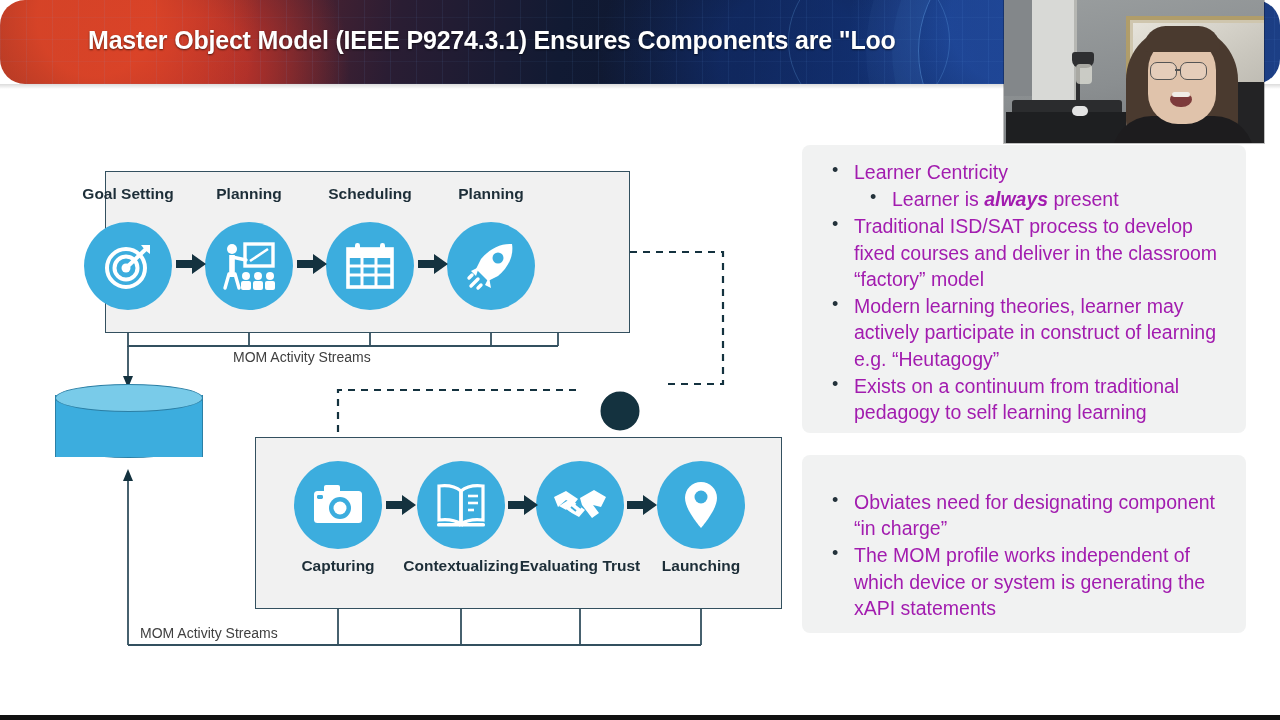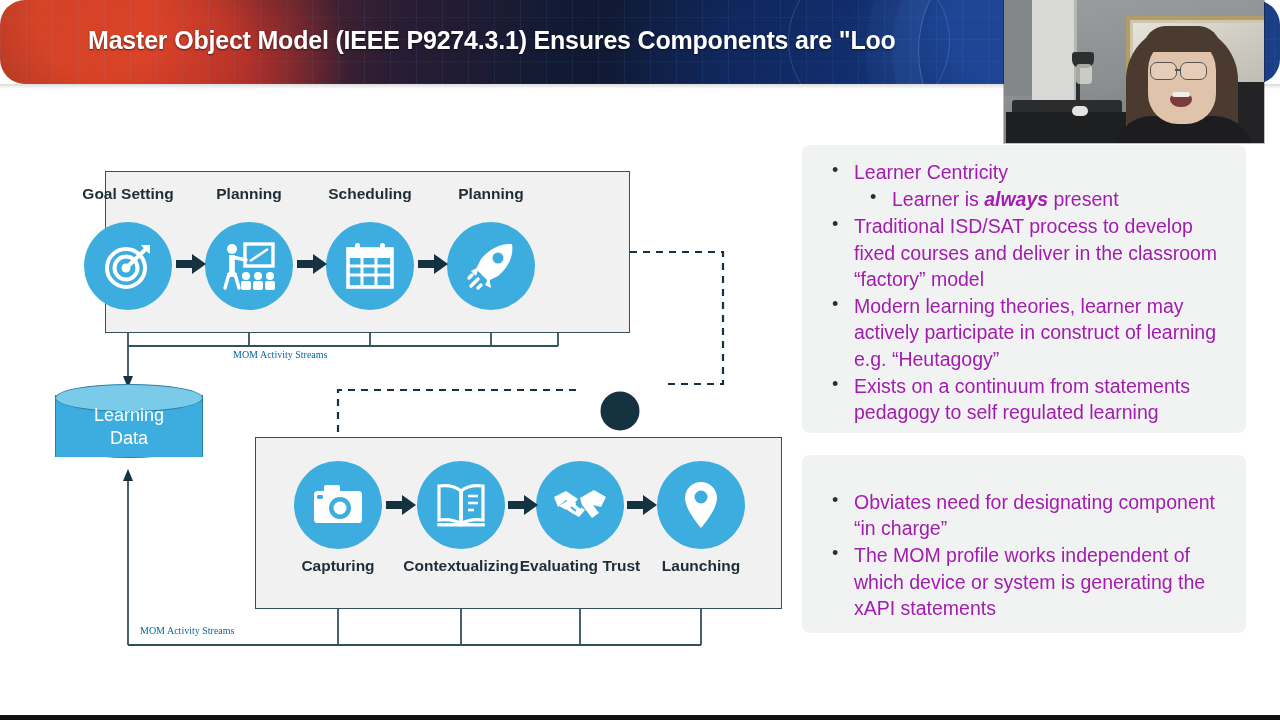--- a/index.html
+++ b/index.html
@@ -81,21 +81,21 @@
   .cyl-top{
     position:absolute;left:0;top:0;width:148px;height:28px;border-radius:50%;
     background:#79cbe9;border:1.6px solid #2b7fa5;box-sizing:border-box;
   }
   .cyl-label{
     position:absolute;left:0;top:20px;width:148px;text-align:center;color:#ffffff;
     font-size:18px;line-height:1.28;font-family:"Liberation Sans", sans-serif;
   }
 
   .mom-label{
-    position:absolute;color:#0369a1;font-size:10px;font-family:Liberation Serif, serif;
+    position:absolute;color:#404040;font-size:14px;font-family:Liberation Sans, sans-serif;
     white-space:nowrap;
   }
 
   
   .dev{position:absolute;left:556px;top:289px;width:88px;height:96px;}
 
   
   .panel{
     position:absolute;background:#f1f2f2;border-radius:8px;box-sizing:border-box;
     padding:14px 18px 14px 22px;
@@ -276,24 +276,20 @@
     <svg class="arrowglyph" style="left:398px;top:152px;" viewBox="0 0 30 24">
         <path d="M0 8 H16 V2 L30 12 L16 22 V16 H0 Z" fill="#14323f"></path>
       </svg>
 
     <div class="mom-label" style="left:213px;top:249px;">MOM Activity Streams</div>
 
     <div class="cyl">
       <div class="cyl-bot"></div>
       <div class="cyl-body"></div>
       <div class="cyl-top"></div>
-      <div class="cyl-label">
-        <div>Learning</div>
-        <div>Data</div>
-      </div>
     </div>
 
     <div class="dev">
       <svg width="88" height="96" viewBox="0 0 88 96">
         <circle cx="44" cy="22" r="21" fill="#14323f" stroke="#fff" stroke-width="3"></circle>
         <path d="M10 96 C10 68 24 52 44 52 C64 52 78 68 78 96 Z" fill="#14323f" stroke="#fff" stroke-width="3"></path>
         <rect x="17" y="63" width="54" height="30" fill="#14323f" stroke="#fff" stroke-width="3"></rect>
         <rect x="8" y="90" width="72" height="6" rx="2.5" fill="#14323f" stroke="#fff" stroke-width="2.4"></rect>
         <g stroke="#fff" stroke-width="3.6" fill="none" stroke-linecap="round" stroke-linejoin="round">
           <path d="M33 71 L26 78 L33 85"></path>
@@ -363,21 +359,21 @@
 
     <div class="mom-label" style="left:120px;top:525px;">MOM Activity Streams</div>
   </div>
 
   <div class="panel p1">
     <ul class="bullets" id="panel1-list">
         <li><span>Learner Centricity</span></li>
         <li class="sub"><span>Learner is </span><b>always</b><span> present</span></li>
         <li><span>Traditional ISD/SAT process to develop fixed courses and deliver in the classroom “factory” model</span></li>
         <li><span>Modern learning theories, learner may actively participate in construct of learning e.g. “Heutagogy”</span></li>
-        <li><span>Exists on a continuum from statements pedagogy to self regulated learning</span></li>
+        <li><span>Exists on a continuum from traditional pedagogy to self learning learning</span></li>
       </ul>
   </div>
   <div class="panel p2">
     <ul class="bullets" id="panel2-list">
         <li><span>Obviates need for designating component “in charge”</span></li>
         <li><span>The MOM profile works independent of which device or system is generating the xAPI statements</span></li>
       </ul>
   </div>
 
   <div class="webcam">

